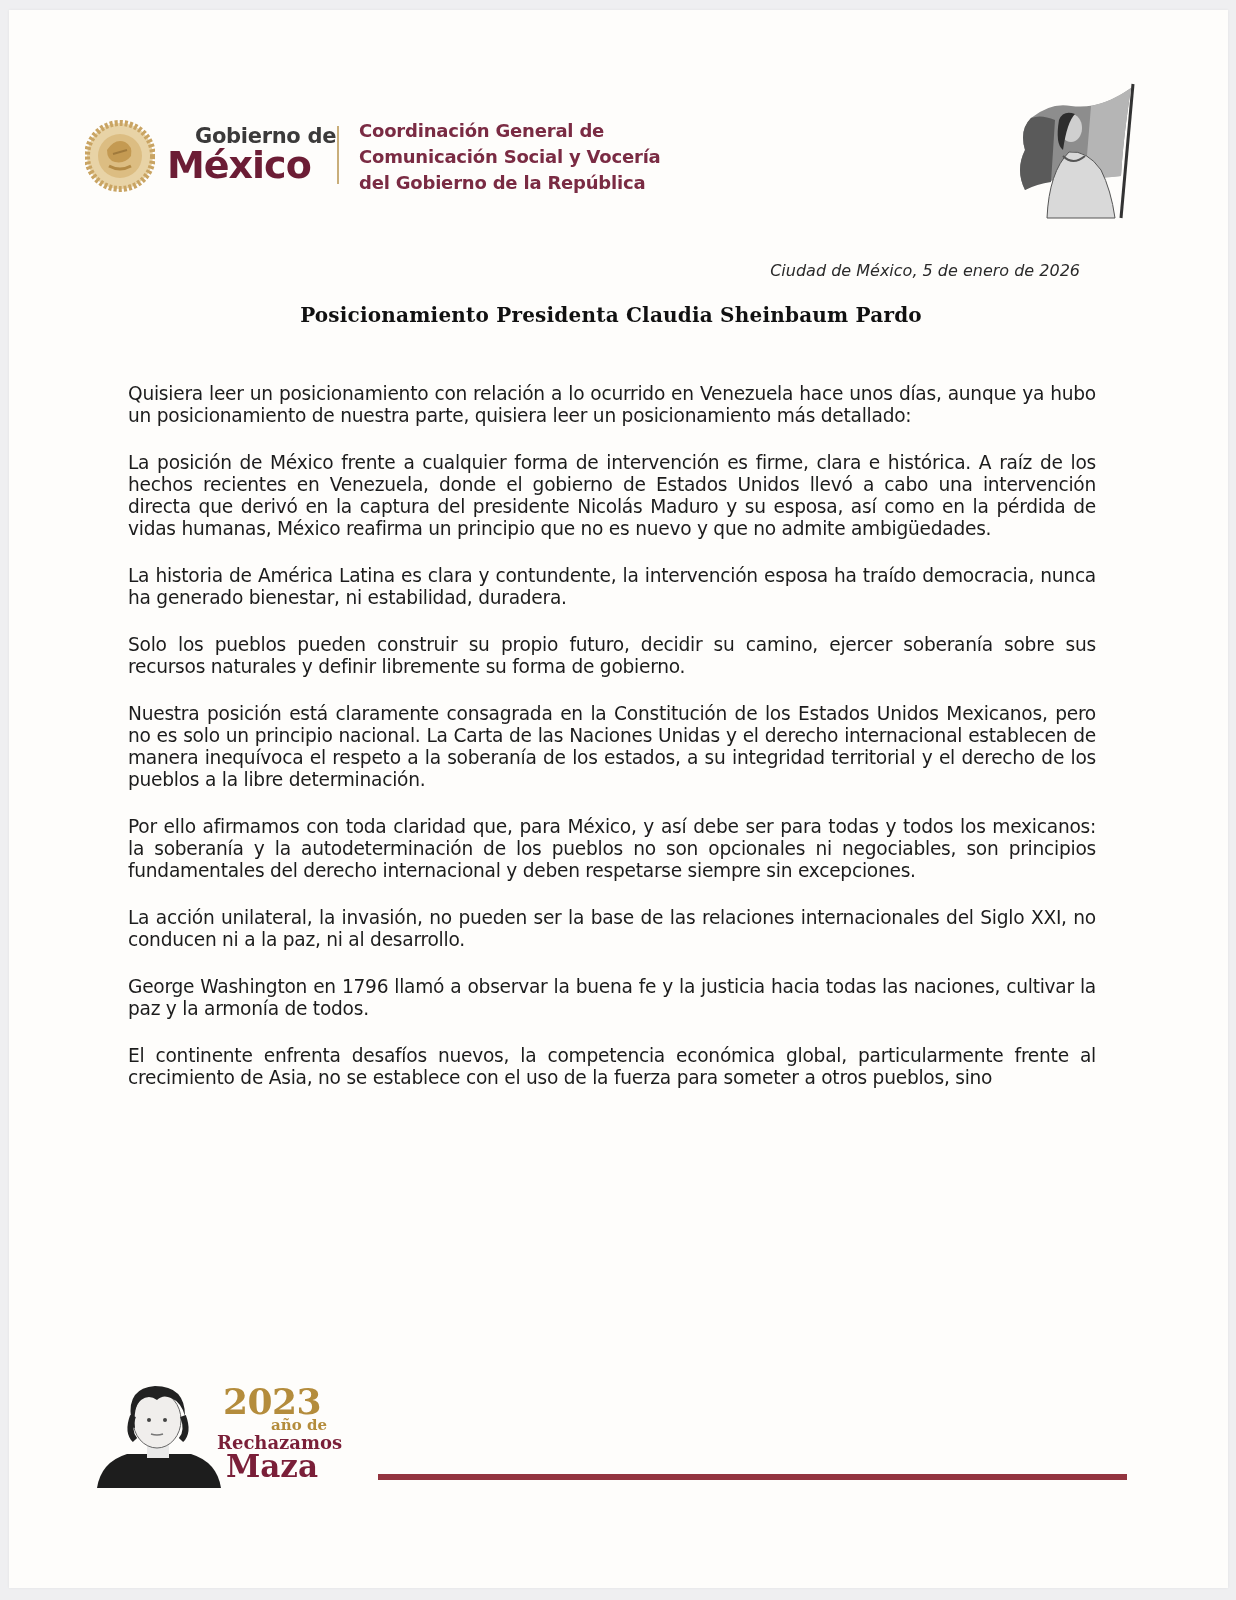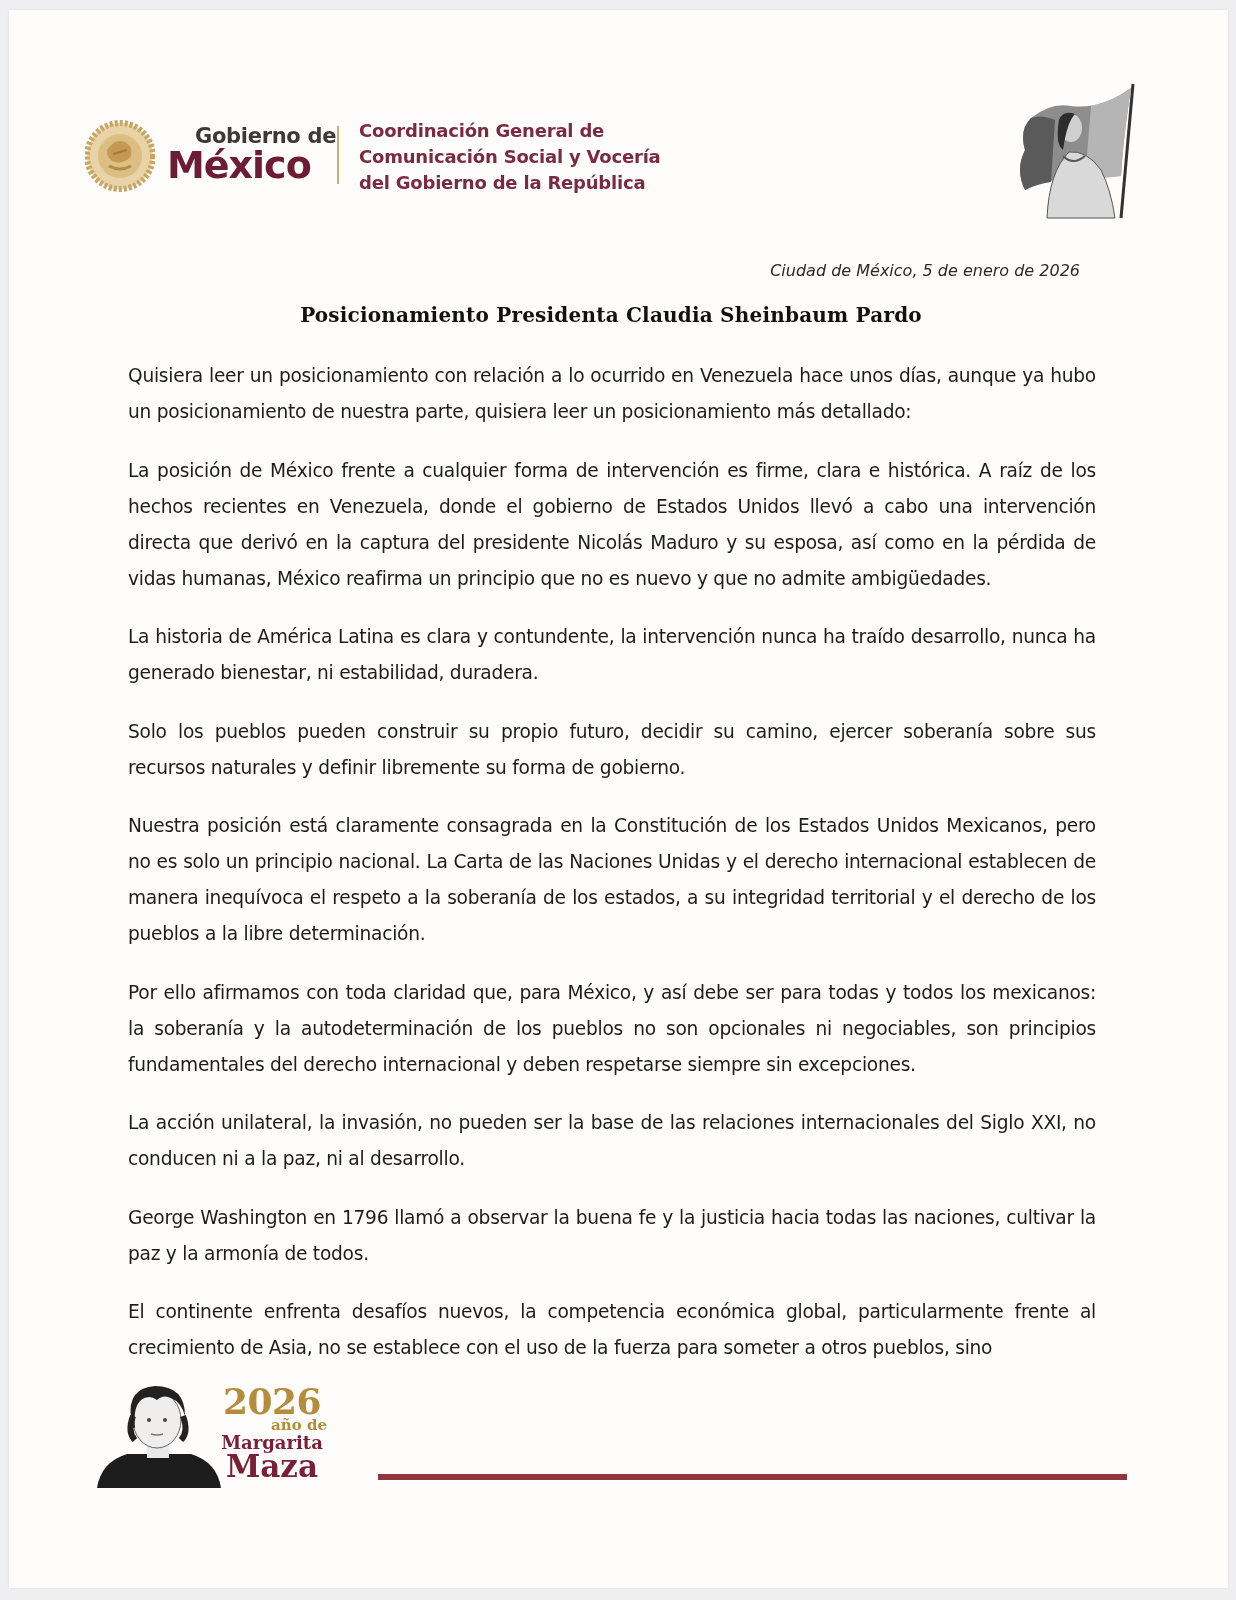--- a/index.html
+++ b/index.html
@@ -36,22 +36,22 @@
       position: absolute; right: 148px; top: 251px;
       font-family: "DejaVu Sans", sans-serif; font-size: 16px; color: #2a2a2a; font-style: italic;
     }
     .doc-title {
       position: absolute; left: 0; width: 1204px; top: 293px; text-align: center;
       font-family: "DejaVu Serif", serif; font-size: 20px; font-weight: bold; color: #111;
       letter-spacing: 0.2px;
     }
     .body-text { position: absolute; left: 119px; top: 348px; width: 968px; }
     .para {
-      font-family: "DejaVu Sans", sans-serif; font-size: 18.6px; line-height: 36px;
-      color: #1c1c1c; text-align: justify; margin-bottom: 22.5px; letter-spacing: -0.25px;
+      font-family: "DejaVu Sans", sans-serif; font-size: 18.6px; line-height: 22px;
+      color: #1c1c1c; text-align: justify; margin-bottom: 22.5px; letter-spacing: -0.25px; margin-top: 25px;
     }
 
     
     .portrait { position: absolute; left: 88px; top: 1366px; width: 124px; height: 112px; }
     .year-block { position: absolute; left: 208px; top: 1372px; width: 110px; text-align: center; }
     .year-num {
       font-family: "DejaVu Serif", serif; font-size: 36px; font-weight: bold; color: #b48c3c;
       line-height: 38px; letter-spacing: -0.5px;
     }
     .year-sub {
@@ -105,21 +105,21 @@
     <path d="M36 138 Q38 92 58 72 Q76 70 90 90 Q100 110 104 138 Z" fill="#d9d9d9" stroke="#555" stroke-width="1"></path>
     <path d="M52 76 Q62 86 74 76" stroke="#555" stroke-width="2" fill="none"></path>
   </svg>
 
   <div class="date-line">Ciudad de México, 5 de enero de 2026</div>
   <div class="doc-title">Posicionamiento Presidenta Claudia Sheinbaum Pardo</div>
 
   <div class="body-text">
     <p class="para">Quisiera leer un posicionamiento con relación a lo ocurrido en Venezuela hace unos días, aunque ya hubo un posicionamiento de nuestra parte, quisiera leer un posicionamiento más detallado:</p>
     <p class="para">La posición de México frente a cualquier forma de intervención es firme, clara e histórica. A raíz de los hechos recientes en Venezuela, donde el gobierno de Estados Unidos llevó a cabo una intervención directa que derivó en la captura del presidente Nicolás Maduro y su esposa, así como en la pérdida de vidas humanas, México reafirma un principio que no es nuevo y que no admite ambigüedades.</p>
-    <p class="para">La historia de América Latina es clara y contundente, la intervención nunca ha traído desarrollo, nunca ha generado bienestar, ni estabilidad, duradera.</p>
+    <p class="para">La historia de América Latina es clara y contundente, la intervención esposa ha traído democracia, nunca ha generado bienestar, ni estabilidad, duradera.</p>
     <p class="para">Solo los pueblos pueden construir su propio futuro, decidir su camino, ejercer soberanía sobre sus recursos naturales y definir libremente su forma de gobierno.</p>
     <p class="para">Nuestra posición está claramente consagrada en la Constitución de los Estados Unidos Mexicanos, pero no es solo un principio nacional. La Carta de las Naciones Unidas y el derecho internacional establecen de manera inequívoca el respeto a la soberanía de los estados, a su integridad territorial y el derecho de los pueblos a la libre determinación.</p>
     <p class="para">Por ello afirmamos con toda claridad que, para México, y así debe ser para todas y todos los mexicanos: la soberanía y la autodeterminación de los pueblos no son opcionales ni negociables, son principios fundamentales del derecho internacional y deben respetarse siempre sin excepciones.</p>
     <p class="para">La acción unilateral, la invasión, no pueden ser la base de las relaciones internacionales del Siglo XXI, no conducen ni a la paz, ni al desarrollo.</p>
     <p class="para">George Washington en 1796 llamó a observar la buena fe y la justicia hacia todas las naciones, cultivar la paz y la armonía de todos.</p>
     <p class="para">El continente enfrenta desafíos nuevos, la competencia económica global, particularmente frente al crecimiento de Asia, no se establece con el uso de la fuerza para someter a otros pueblos, sino</p>
   </div>
 
   <svg class="portrait" viewBox="0 0 124 112">
     <path d="M0 112 Q4 86 30 78 L94 78 Q120 86 124 112 Z" fill="#1d1d1d"></path>
@@ -127,20 +127,20 @@
     <ellipse cx="60" cy="44" rx="24" ry="28" fill="#f0eeec" stroke="#666" stroke-width="1"></ellipse>
     <path d="M34 42 Q30 12 58 10 Q88 10 88 40 Q84 26 74 22 Q66 18 60 24 Q52 18 44 24 Q36 30 38 52 Q30 50 34 42 Z" fill="#222"></path>
     <path d="M36 40 Q30 56 38 64" stroke="#222" stroke-width="6" fill="none"></path>
     <path d="M86 40 Q92 56 84 64" stroke="#222" stroke-width="6" fill="none"></path>
     <circle cx="52" cy="44" r="2" fill="#444"></circle>
     <circle cx="68" cy="44" r="2" fill="#444"></circle>
     <path d="M54 58 Q60 60 66 58" stroke="#777" stroke-width="1.5" fill="none"></path>
   </svg>
 
   <div class="year-block">
-    <div class="year-num">2026</div>
+    <div class="year-num">2023</div>
     <div class="year-sub">año de</div>
-    <div class="year-name1">Margarita</div>
+    <div class="year-name1">Rechazamos</div>
     <div class="year-name2">Maza</div>
   </div>
 
   <div class="footer-rule"></div>
 </div>
 
 </body></html>

